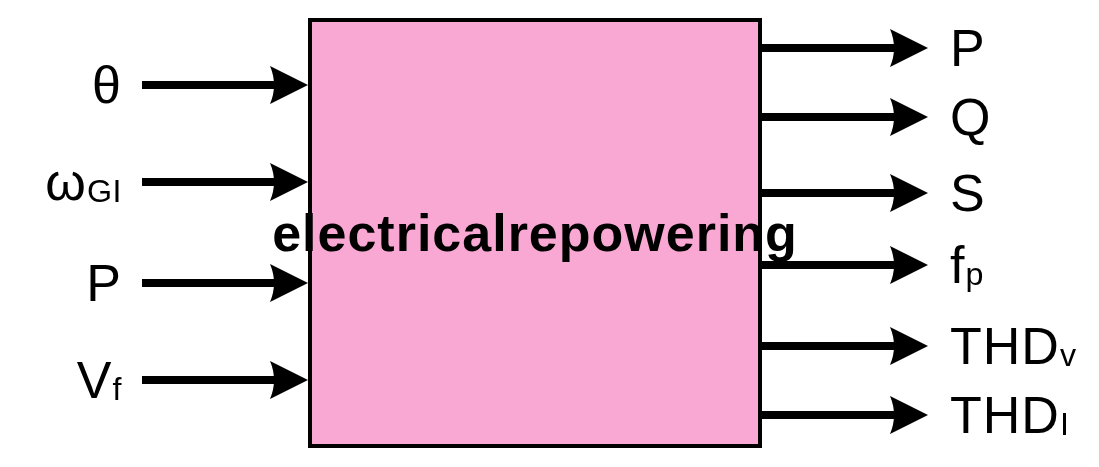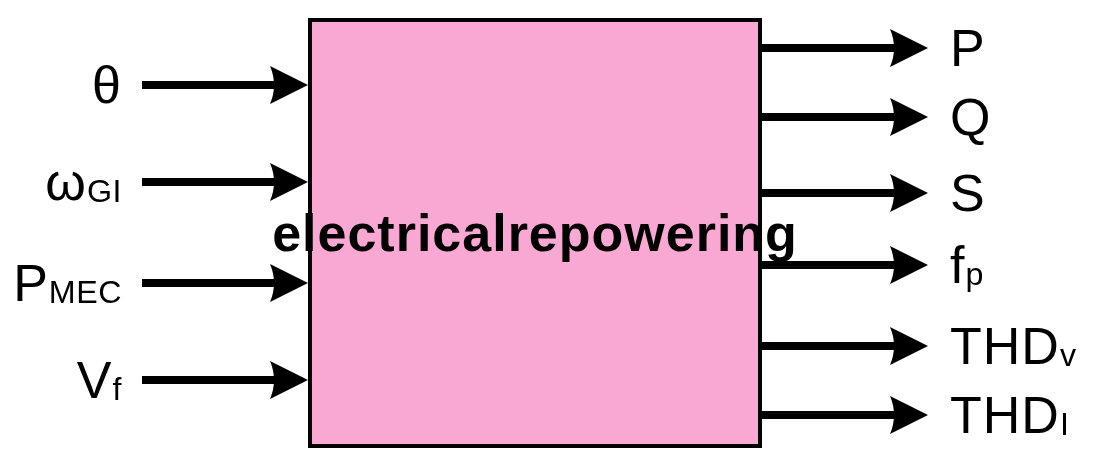--- a/index.html
+++ b/index.html
@@ -82,21 +82,20 @@
   <div class="label in-label" style="top:53px">
     <span>θ</span>
       <span class="sub"></span>
   </div>
   <div class="label in-label" style="top:150px">
     <span>ω</span>
       <span class="sub">GI</span>
   </div>
   <div class="label in-label" style="top:251px">
     <span>P</span>
-      <span class="sub">MEC</span>
   </div>
   <div class="label in-label" style="top:348px">
     <span>V</span>
       <span class="sub">f</span>
   </div>
 
   <svg class="arrow in-arrow" style="top:63px" viewBox="0 0 168 44">
     <line x1="2" y1="22" x2="136" y2="22" stroke="#000000" stroke-width="8"></line>
     <path d="M130,3 L168,22 L130,41 Q138,22 130,3 Z" fill="#000000"></path>
   </svg>

